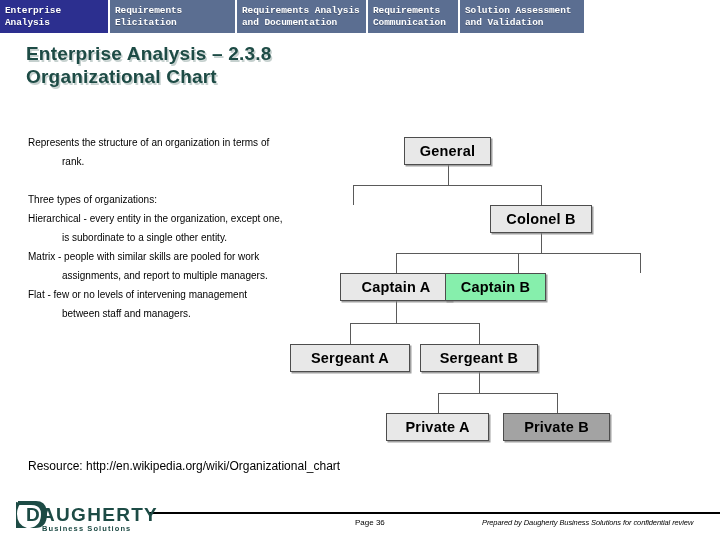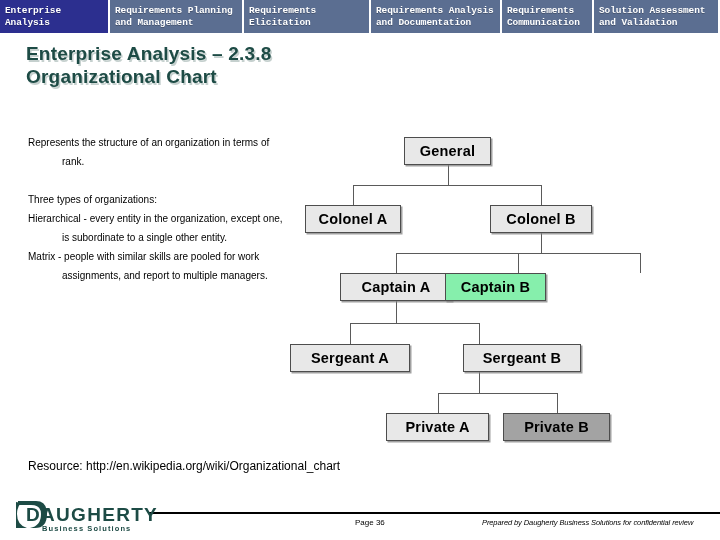--- a/index.html
+++ b/index.html
@@ -178,26 +178,20 @@
 </style>
 </head>
 <body>
 
 <div id="nav-bar">
     <div class="nav-tab active" style="width: 110px;">
       <div>
         <span>Enterprise Analysis</span>
       </div>
     </div>
-    <div class="nav-tab" style="width: 134px;">
-      <div>
-        <span>Requirements Planning</span>
-        <span>and Management</span>
-      </div>
-    </div>
     <div class="nav-tab" style="width: 127px;">
       <div>
         <span>Requirements Elicitation</span>
       </div>
     </div>
     <div class="nav-tab" style="width: 131px;">
       <div>
         <span>Requirements Analysis</span>
         <span>and Documentation</span>
       </div>
@@ -219,20 +213,21 @@
 <div id="slide-title">
   <div>Enterprise Analysis – 2.3.8</div>
   <div>Organizational Chart</div>
 </div>
 
 <div id="body-text">
     <div class="para">Represents the structure of an organization in terms of rank.</div>
     <div class="para gap">Three types of organizations:</div>
     <div class="para">Hierarchical - every entity in the organization, except one, is subordinate to a single other entity.</div>
     <div class="para">Matrix - people with similar skills are pooled for work assignments, and report to multiple managers.</div>
+    <div class="para">Flat - few or no levels of intervening management between staff and managers.</div>
   </div>
 
 <div id="org-chart">
     <div class="conn v" style="left: 447.5px; top: 165px; height: 20px; background: rgb(90, 90, 90);"></div>
     <div class="conn h" style="left: 353px; top: 185px; width: 188px; background: rgb(90, 90, 90);"></div>
     <div class="conn v" style="left: 353px; top: 185px; height: 20px; background: rgb(90, 90, 90);"></div>
     <div class="conn v" style="left: 541px; top: 185px; height: 20px; background: rgb(90, 90, 90);"></div>
     <div class="conn v" style="left: 541px; top: 233px; height: 20px; background: rgb(90, 90, 90);"></div>
     <div class="conn h" style="left: 396px; top: 253px; width: 244px; background: rgb(90, 90, 90);"></div>
     <div class="conn v" style="left: 396px; top: 253px; height: 20px; background: rgb(90, 90, 90);"></div>
@@ -240,26 +235,25 @@
     <div class="conn v" style="left: 640px; top: 253px; height: 20px; background: rgb(90, 90, 90);"></div>
     <div class="conn v" style="left: 396px; top: 301px; height: 22px; background: rgb(90, 90, 90);"></div>
     <div class="conn h" style="left: 350px; top: 323px; width: 129px; background: rgb(90, 90, 90);"></div>
     <div class="conn v" style="left: 350px; top: 323px; height: 21px; background: rgb(90, 90, 90);"></div>
     <div class="conn v" style="left: 479px; top: 323px; height: 21px; background: rgb(90, 90, 90);"></div>
     <div class="conn v" style="left: 479px; top: 372px; height: 21px; background: rgb(90, 90, 90);"></div>
     <div class="conn h" style="left: 437.5px; top: 393px; width: 119px; background: rgb(90, 90, 90);"></div>
     <div class="conn v" style="left: 437.5px; top: 393px; height: 20px; background: rgb(90, 90, 90);"></div>
     <div class="conn v" style="left: 556.5px; top: 393px; height: 20px; background: rgb(90, 90, 90);"></div>
     <div class="node" style="left: 404px; top: 137px; width: 87px; background: rgb(232, 232, 232); border-color: rgb(77, 77, 77);">General</div>
-    <div class="node" style="left: 305px; top: 205px; width: 96px; background: rgb(232, 232, 232); border-color: rgb(77, 77, 77);">Colonel A</div>
     <div class="node" style="left: 490px; top: 205px; width: 102px; background: rgb(232, 232, 232); border-color: rgb(77, 77, 77);">Colonel B</div>
     <div class="node" style="left: 340px; top: 273px; width: 112px; background: rgb(232, 232, 232); border-color: rgb(77, 77, 77);">Captain A</div>
     <div class="node" style="left: 445px; top: 273px; width: 101px; background: #86efac; border-color: rgb(77, 77, 77);">Captain B</div>
     <div class="node" style="left: 290px; top: 344px; width: 120px; background: rgb(232, 232, 232); border-color: rgb(77, 77, 77);">Sergeant A</div>
-    <div class="node" style="left: 420px; top: 344px; width: 118px; background: rgb(232, 232, 232); border-color: rgb(77, 77, 77); margin-left: 43px;">Sergeant B</div>
+    <div class="node" style="left: 420px; top: 344px; width: 118px; background: rgb(232, 232, 232); border-color: rgb(77, 77, 77);">Sergeant B</div>
     <div class="node" style="left: 386px; top: 413px; width: 103px; background: rgb(232, 232, 232); border-color: rgb(77, 77, 77);">Private A</div>
     <div class="node" style="left: 503px; top: 413px; width: 107px; background: #a3a3a3; border-color: rgb(77, 77, 77);">Private B</div>
   </div>
 
 <div id="resource-line">Resource: http://en.wikipedia.org/wiki/Organizational_chart</div>
 
 <div id="footer-rule"></div>
 
 <div id="logo">
   <svg id="logo-mark" viewBox="0 0 34 32">

